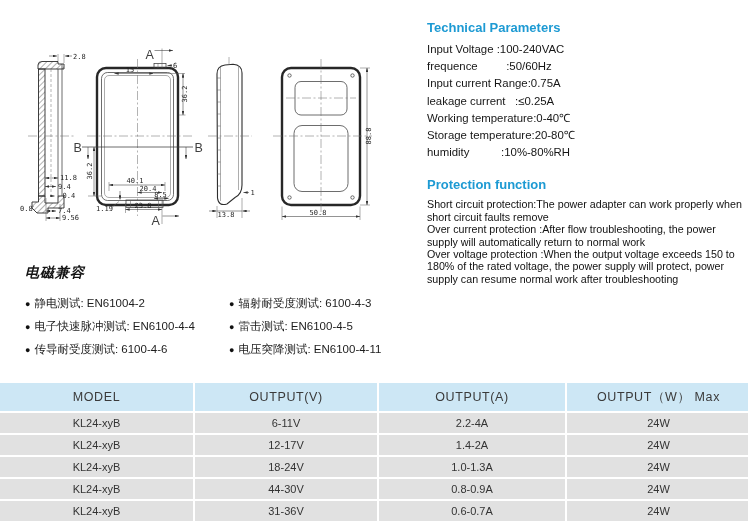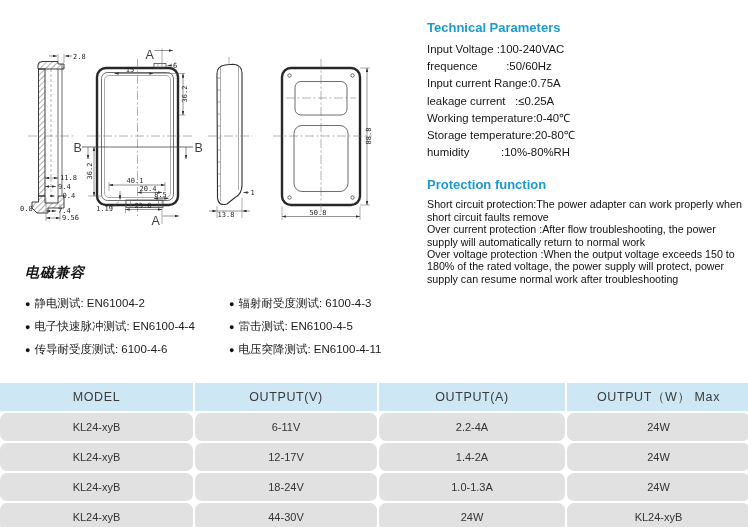--- a/index.html
+++ b/index.html
@@ -21,22 +21,22 @@
             grid-template-rows:repeat(3,23px);}
   .emc-item{font-size:11.5px;color:#1c1c1c;display:flex;align-items:center;}
   .emc-bullet{font-size:9px;margin-right:4px;color:#111;}
 
   
   .spec-table{position:absolute;left:0;top:383px;width:748px;
               display:grid;grid-template-columns:193px 182px 186px 183px;
               grid-auto-rows:auto;gap:2px;background:#fff;}
   .th{background:#cde7f5;height:28px;display:flex;align-items:center;justify-content:center;
       font-size:12.5px;color:#3a3a3a;letter-spacing:0.6px;}
-  .td{background:#e1e1e1;height:28px;display:flex;align-items:center;justify-content:center;
-      font-size:11px;color:#333;border-radius:7px;}
+  .td{background:#e1e1e1;height:20px;display:flex;align-items:center;justify-content:center;
+      font-size:11px;color:#333;}
 
   
   .drawing{position:absolute;left:2px;top:38px;}
   .thick{fill:#fff;stroke:#272727;stroke-width:2.4px;}
   .med{fill:#fff;stroke:#2e2e2e;stroke-width:1.1px;}
   .thin{fill:none;stroke:#3c3c3c;stroke-width:0.75px;}
   .xfine{fill:none;stroke:#5a5a5a;stroke-width:0.5px;}
   .hidden-l{fill:none;stroke:#6a6a6a;stroke-width:0.5px;stroke-dasharray:3 2;}
   .cl{fill:none;stroke:#737373;stroke-width:0.55px;stroke-dasharray:9 2.5 2 2.5;}
   .dim{fill:none;stroke:#3a3a3a;stroke-width:0.55px;}
@@ -265,20 +265,21 @@
     <div class="td">1.4-2A</div>
     <div class="td">24W</div>
 
     <div class="td">KL24-xyB</div>
     <div class="td">18-24V</div>
     <div class="td">1.0-1.3A</div>
     <div class="td">24W</div>
 
     <div class="td">KL24-xyB</div>
     <div class="td">44-30V</div>
+    <div class="td">0.8-0.9A</div>
     <div class="td">24W</div>
 
     <div class="td">KL24-xyB</div>
     <div class="td">31-36V</div>
     <div class="td">0.6-0.7A</div>
     <div class="td">24W</div>
   </div>
 
 </div>
 

